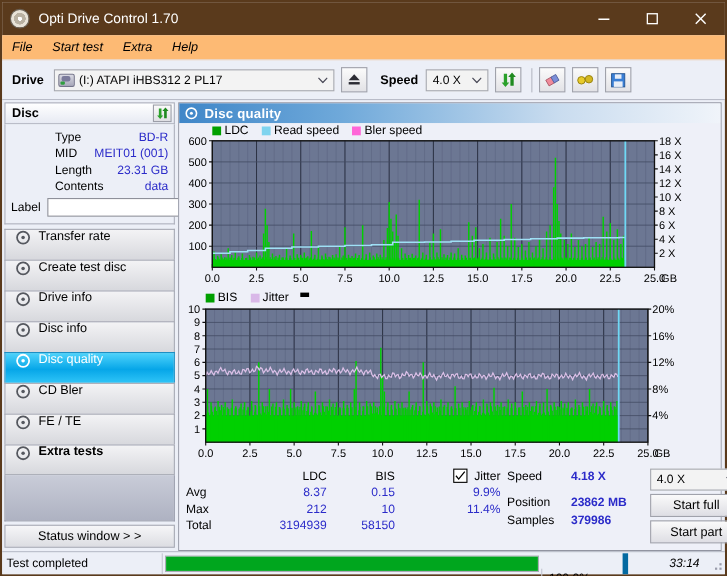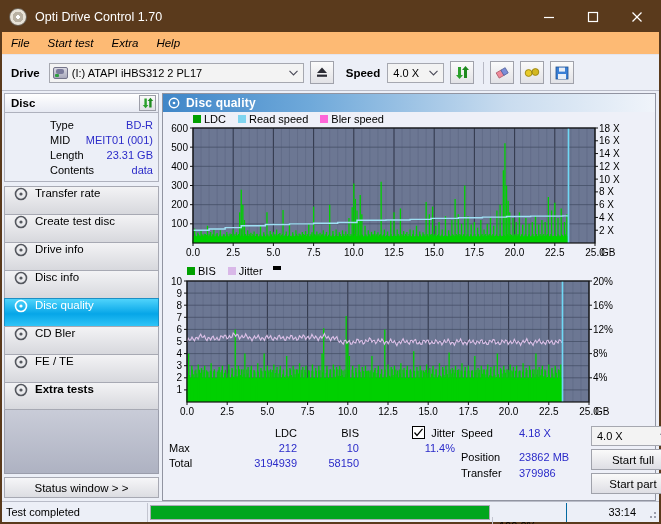--- a/index.html
+++ b/index.html
@@ -174,21 +174,21 @@
   .st-jit{width:96px;text-align:right;color:#2b2bc9;}
   .st-head{color:#000;font-weight:normal;}
   .chk{
     width:13px;height:13px;border:1px solid #000;background:#fff;
     display:inline-flex;align-items:center;justify-content:center;box-sizing:border-box;
   }
   .stats-right{flex:1 1 auto;display:flex;}
   .sr-labels{width:58px;}
   .sr-vals{width:72px;}
   .sr-row{height:16px;display:flex;align-items:center;}
-  .sr-val{color:#2b2bc9;}
+  .sr-val{color:#2b2bc9;font-weight:bold;}
   .sr-ctrl{display:flex;flex-direction:column;gap:3px;padding-top:1px;}
   .btn-wide{
     width:84px;height:21px;
     background:linear-gradient(#fafafa,#dedee4);
     border:1px solid #a0a2ab;box-sizing:border-box;
     display:flex;align-items:center;justify-content:center;font-size:11.5px;
   }
   .speed-combo2{width:84px;height:20px;}
   
   .statusbar{
@@ -196,21 +196,21 @@
     background:#eceff7;border-top:1px solid #b9bcc8;
   }
   .sb-cell{height:19px;display:flex;align-items:center;box-sizing:border-box;}
   .sb-text{width:146px;padding-left:4px;border-right:1px solid #c3c5d0;}
   .sb-prog{
     flex:1 1 auto;position:relative;margin:0 2px;height:15px;
     background:#fff;border:1px solid #a9abb6;box-sizing:border-box;
   }
   .sb-prog .fill{position:absolute;left:0;top:0;bottom:0;background:#00a61e;}
   .sb-pct{width:74px;padding-left:6px;border-left:1px solid #c3c5d0;margin-top:28px;}
-  .sb-time{width:78px;padding-right:8px;justify-content:flex-end;border-left:1px solid #0369a1;}
+  .sb-time{width:78px;padding-right:8px;justify-content:flex-end;border-left:5px solid #0369a1;font-style:italic;}
   .grip{width:12px;height:12px;margin-right:3px;position:relative;}
   .grip i{position:absolute;width:2px;height:2px;background:#9a9cab;}
 </style>
 </head>
 <body>
 
 <div class="window">
 
   <div class="titlebar">
     <div class="title-icon"></div>
@@ -319,20 +319,30 @@
           <span class="k">MID</span>
           <span class="v">MEIT01 (001)</span>
         </div>
         <div class="disc-row">
           <span class="k">Length</span>
           <span class="v">23.31 GB</span>
         </div>
         <div class="disc-row">
           <span class="k">Contents</span>
           <span class="v">data</span>
+        </div>
+        <div class="label-row">
+          <span>Label</span>
+          <input class="label-input" type="text" value="" style="">
+          <div class="cd-btn">
+            <svg width="14" height="14" viewBox="0 0 14 14">
+              <circle cx="7" cy="7" r="6" fill="#d8d24a" stroke="#8d8a2a" stroke-width=".8"></circle>
+              <circle cx="7" cy="7" r="2" fill="#f4f2d8" stroke="#8d8a2a" stroke-width=".6"></circle>
+            </svg>
+          </div>
         </div>
       </div>
 
       <div class="navlist">
         <div class="navbtn">
           <span class="nav-ic">
             <svg width="14" height="14" viewBox="0 0 14 14">
                 <circle cx="7" cy="7" r="5.5" fill="none" stroke="#55585f" stroke-width="1.6"></circle>
                 <circle cx="7" cy="7" r="1.6" fill="#55585f"></circle>
               </svg>
@@ -1797,39 +1807,45 @@
             <span class="st-jit st-head" style="display:flex;align-items:center;justify-content:flex-end;gap:6px;">
               <span class="chk">
                 <svg width="11" height="11" viewBox="0 0 11 11">
                     <path d="M1.5 5.5 L4 8.5 L9.5 1.8" fill="none" stroke="#000" stroke-width="1.2"></path>
                   </svg>
               </span>
               <span style="color:#000">Jitter</span>
             </span>
           </div>
           <div class="st-row">
+            <span class="st-lab">Avg</span>
+            <span class="st-ldc">8.37</span>
+            <span class="st-bis">0.15</span>
+            <span class="st-jit">9.9%</span>
+          </div>
+          <div class="st-row">
             <span class="st-lab">Max</span>
             <span class="st-ldc">212</span>
             <span class="st-bis">10</span>
             <span class="st-jit">11.4%</span>
           </div>
           <div class="st-row">
             <span class="st-lab">Total</span>
             <span class="st-ldc">3194939</span>
             <span class="st-bis">58150</span>
             <span class="st-jit"></span>
           </div>
         </div>
 
         <div class="stats-right">
           <div class="sr-labels">
             <div class="sr-row">Speed</div>
             <div class="sr-row" style="height:8px"></div>
             <div class="sr-row">Position</div>
-            <div class="sr-row">Transfer</div>
+            <div class="sr-row">Samples</div>
           </div>
           <div class="sr-vals">
             <div class="sr-row sr-val">4.18 X</div>
             <div class="sr-row" style="height:8px"></div>
             <div class="sr-row sr-val">23862 MB</div>
             <div class="sr-row sr-val">379986</div>
           </div>
           <div class="sr-ctrl">
             <div class="combo speed-combo2">
               <span style="margin-left:5px">4.0 X</span>

